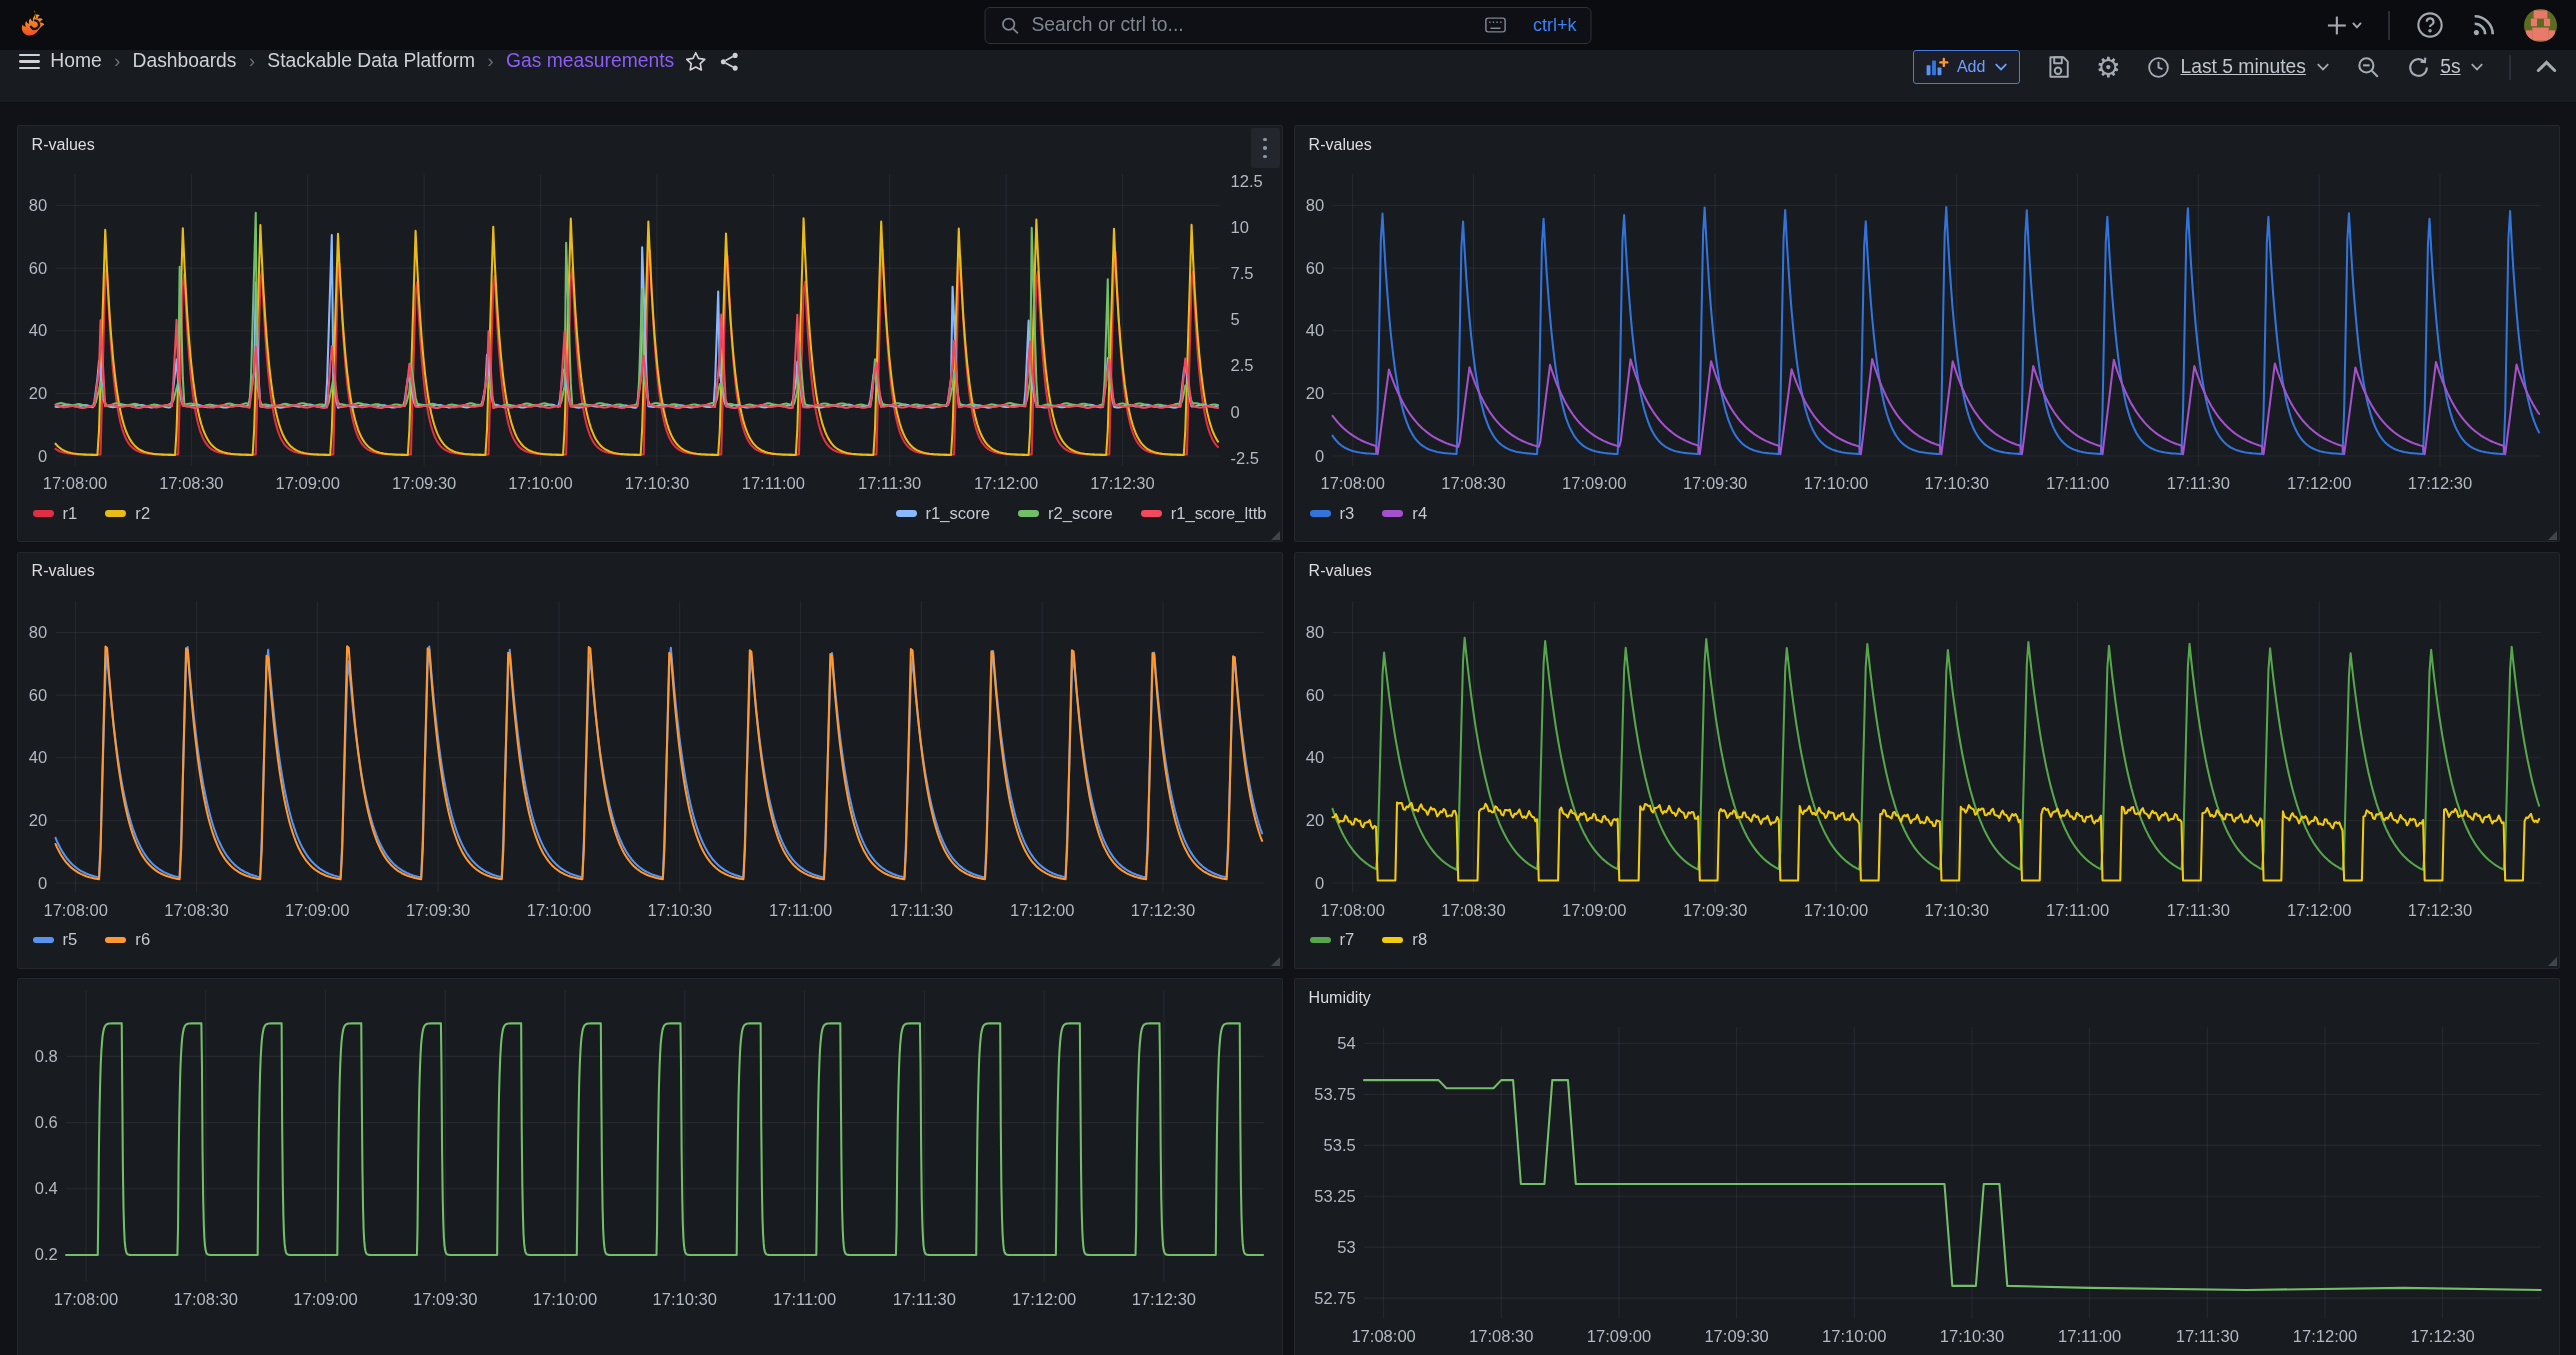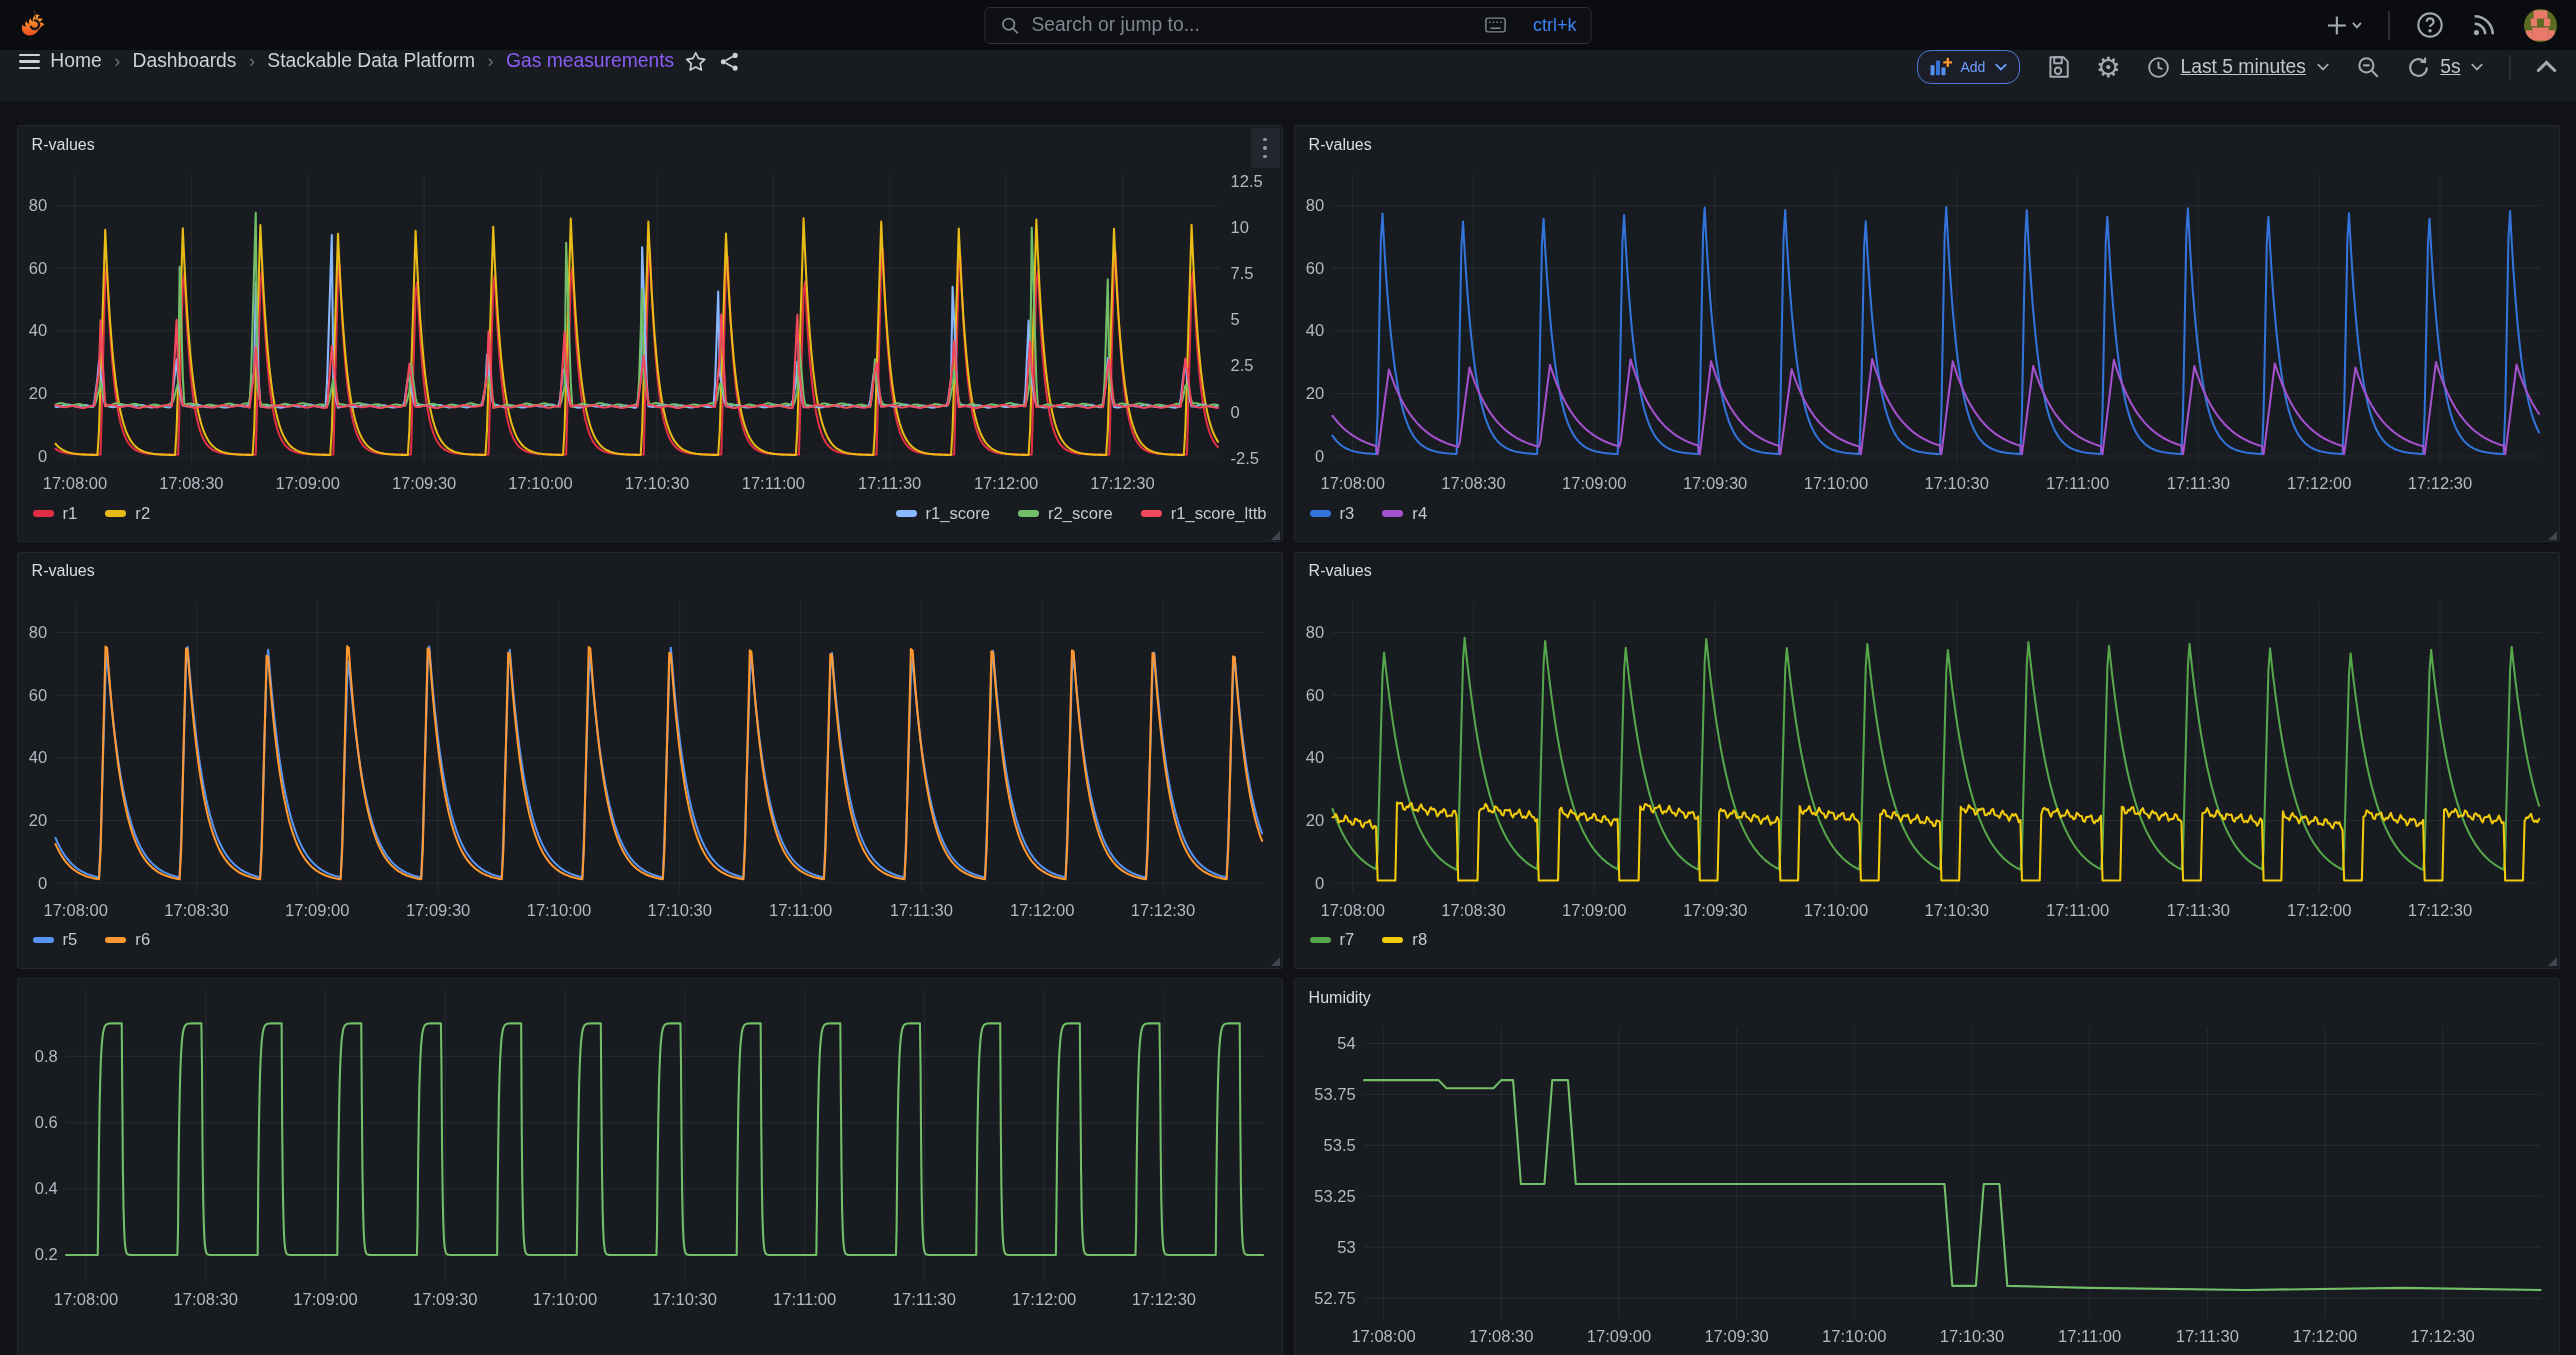--- a/index.html
+++ b/index.html
@@ -21,21 +21,21 @@
   .navbar{position:absolute;top:50px;left:0;width:100%;height:53px;background:#181b20;
           border-bottom:0.7px solid #0b0c0e;display:flex;align-items:flex-start;padding:0 19.3px;
           box-sizing:border-box;gap:10px;}
   .burger span{display:block;width:21px;height:2.5px;background:#cfd1d6;border-radius:1.4px;margin:3.9px 0;}
   .crumbs{display:flex;align-items:center;gap:12.4px;font-size:19.3px;color:#cfd1d6;}
   .crumb{cursor:pointer;}
   .crumb.current{color:#8b5cf6;}
   .csep{color:#6e737b;font-size:18px;}
   .nav-right{margin-left:auto;display:flex;align-items:center;gap:25px;color:#a6abb3;}
   .add-btn{display:flex;align-items:center;gap:8.3px;height:34px;padding:0 11px;border:1.4px solid #4a7ce0;
-           border-radius:14px;color:#6e9fff;font-size:14px;background:rgba(36,41,56,.3);}
+           border-radius:3px;color:#6e9fff;font-size:16px;background:rgba(36,41,56,.3);}
   .tw{display:flex;align-items:center;gap:9.7px;color:#c3c6cc;font-size:19.3px;text-decoration:underline;}
   
   .dash{position:absolute;top:125px;left:16.6px;width:2543px;display:grid;
         grid-template-columns:1fr 1fr;grid-auto-rows:417px;gap:9.7px 11px;}
   .panel{background:#181b20;border:0.7px solid #25272e;border-radius:2.1px;position:relative;
          display:flex;flex-direction:column;overflow:hidden;}
   .panel-header{height:37px;display:flex;align-items:center;padding:0 14px;flex:none;}
   .panel-title{font-size:16px;color:#dcdde1;font-weight:500;}
   .panel-menu{position:absolute;top:2.1px;right:2.1px;width:29px;height:40px;background:#23262c;
               border-radius:2.1px;display:flex;flex-direction:column;align-items:center;justify-content:center;cursor:pointer;}
@@ -70,21 +70,21 @@
     </svg>
   </span>
 
   <div class="search">
     <span class="icon">
       <svg width="21" height="21" viewBox="0 0 24 24" fill="none" stroke="#80858e" stroke-width="2">
         <circle cx="10.5" cy="10.5" r="6.5"></circle>
           <line x1="15.5" y1="15.5" x2="21" y2="21"></line>
       </svg>
     </span>
-    <span>Search or jump to...</span>
+    <span>Search or ctrl to...</span>
     <span class="sp"></span>
     <span class="kbd">
       <span class="icon">
         <svg width="22" height="18" viewBox="0 0 24 18" fill="none" stroke="#80858e" stroke-width="1.6">
           <rect x="1.5" y="1.5" width="21" height="15" rx="2.5"></rect>
           <line x1="5" y1="6" x2="6.6" y2="6"></line>
             <line x1="9" y1="6" x2="10.6" y2="6"></line>
             <line x1="13" y1="6" x2="14.6" y2="6"></line>
             <line x1="17" y1="6" x2="18.6" y2="6"></line>
           <line x1="6.5" y1="12.5" x2="17.5" y2="12.5"></line>

